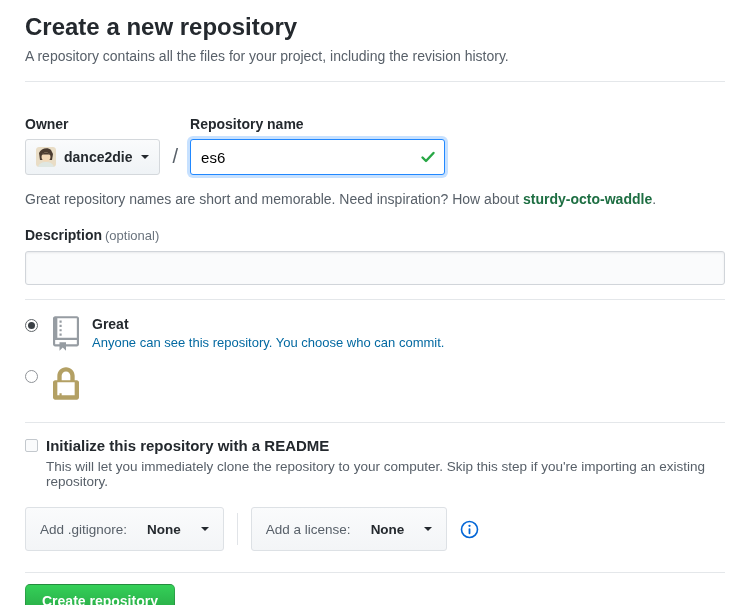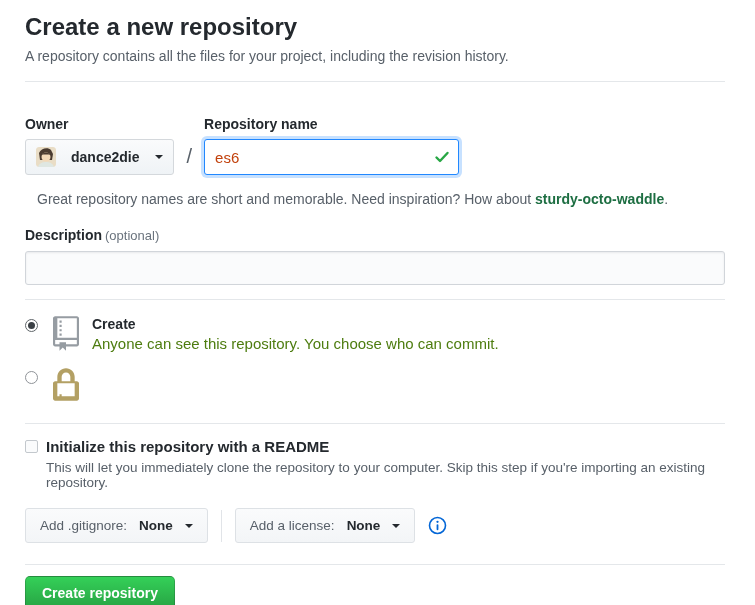--- a/index.html
+++ b/index.html
@@ -18,46 +18,46 @@
   .page-title { font-size: 24px; font-weight: 700; margin: 0 0 6px 0; line-height: 1.25; }
   .page-subtitle { margin: 0; color: #586069; font-size: 14px; }
   .divider { border: none; border-top: 1px solid #e4e7ea; margin: 0; }
   .header-divider { margin-top: 17px; }
 
   
   .name-section { margin-top: 34px; }
   .name-row { display: flex; align-items: flex-end; }
   .field-label { display: block; font-weight: 700; font-size: 14px; margin-bottom: 7px; }
   .owner-btn {
-    display: inline-flex; align-items: center; gap: 15px;
+    display: inline-flex; align-items: center; gap: 8px;
     height: 36px; padding: 5px 10px;
     background: linear-gradient(#fafbfc, #eff3f6);
     border: 1px solid #d4d8dc; border-radius: 3px;
     font-family: inherit; font-size: 14px; font-weight: 600; color: #24292e;
     cursor: pointer;
   }
   .avatar { width: 20px; height: 20px; border-radius: 3px; display: block; }
   .caret {
     display: inline-block; width: 0; height: 0;
     border: 4px solid transparent; border-top-color: #24292e;
     margin-top: 4px; margin-left: 1px;
   }
   .slash { font-size: 20px; color: #586069; margin: 0 12px; padding-bottom: 7px; }
   .repo-input-wrap { position: relative; width: 255px; }
   .repo-input {
     width: 100%; height: 36px; padding: 5px 32px 5px 10px;
-    font-family: inherit; font-size: 15px; color: #c2410c;
+    font-family: inherit; font-size: 15px; color: #000000;
     border: 1px solid #2188ff; border-radius: 3px;
     box-shadow: 0 0 0 3px rgba(33,136,255,0.25);
     outline: none;
   }
   .check-icon { position: absolute; right: 9px; top: 10px; }
 
   
-  .suggestion { margin: 16px 0 0 12px; color: #586069; font-size: 14px; }
+  .suggestion { margin: 16px 0 0 0; color: #586069; font-size: 14px; }
   .suggestion-link { color: #1d6e42; font-weight: 700; cursor: pointer; }
 
   
   .desc-section { margin-top: 20px; }
   .optional-note { font-weight: 400; color: #6a737d; font-size: 13px; margin-left: 3px; margin-top: 19px; }
   .desc-input {
     width: 100%; height: 34px; margin-top: 8px; padding: 5px 10px;
     font-family: inherit; font-size: 14px;
     background: #fafbfc; border: 1px solid #d1d5da; border-radius: 3px;
     box-shadow: inset 0 1px 2px rgba(27,31,35,0.075);
@@ -72,36 +72,36 @@
     border: 1px solid #8f9398; background: #fff;
     margin-top: 3px; position: relative; cursor: pointer; flex: none;
   }
   .radio.selected { border-color: #5f6569; }
   .radio.selected::after {
     content: ""; position: absolute; left: 2px; top: 2px; right: 2px; bottom: 2px;
     background: #3b4045; border-radius: 50%;
   }
   .vis-icon { margin: 0 13px 0 15px; flex: none; }
   .vis-label { font-weight: 700; font-size: 14px; display: block; }
-  .vis-desc { color: #4d7c0f; font-size: 15px; margin-top: 3px; display: block; }
+  .vis-desc { color: #0369a1; font-size: 13px; margin-top: 3px; display: block; }
   .vis-divider { margin-top: 20px; }
 
   
   .readme-row { margin-top: 14px; display: flex; align-items: flex-start; }
   .checkbox {
     width: 13px; height: 13px; border: 1px solid #c3c8cd; border-radius: 2px;
     background: #fafbfc; margin-top: 2px; cursor: pointer; flex: none;
   }
   .readme-label { font-weight: 700; font-size: 15px; margin-left: 8px; }
   .readme-note { margin: 5px 0 0 21px; color: #586069; font-size: 13.5px; }
 
   
   .dd-row { margin-top: 18px; display: flex; align-items: center; }
   .dd-btn {
-    height: 35px; display: inline-flex; align-items: center; gap: 12px;
+    height: 44px; display: inline-flex; align-items: center; gap: 20px;
     padding: 6px 14px;
     background: linear-gradient(#fafbfc, #f3f5f7);
     border: 1px solid #dde1e5; border-radius: 3px;
     font-family: inherit; font-size: 13.5px; color: #586069; cursor: pointer;
   }
   .dd-value { color: #24292e; font-weight: 700; }
   .dd-caret {
     display: inline-block; width: 0; height: 0;
     border: 4px solid transparent; border-top-color: #24292e;
     margin-top: 4px;
@@ -169,21 +169,21 @@
   </div>
   <hr class="divider desc-divider">
 
   
   <div class="vis-row">
     <div class="radio selected"></div>
     <svg class="vis-icon" width="26" height="35" viewBox="0 0 12 16">
       <path fill="#969ca2" fill-rule="evenodd" d="M4 9H3V8h1v1zm0-3H3v1h1V6zm0-2H3v1h1V4zm0-2H3v1h1V2zm8-1v12c0 .55-.45 1-1 1H6v2l-1.5-1.5L3 16v-2H1c-.55 0-1-.45-1-1V1c0-.55.45-1 1-1h10c.55 0 1 .45 1 1zm-1 10H1v2h2v-1h3v1h5v-2zm0-10H2v9h9V1z"></path>
     </svg>
     <div>
-      <span class="vis-label">Create</span>
+      <span class="vis-label">Great</span>
       <span class="vis-desc">Anyone can see this repository. You choose who can commit.</span>
     </div>
   </div>
 
   
   <div class="vis-row">
     <div class="radio"></div>
     <svg class="vis-icon" width="26" height="35" viewBox="0 0 12 16">
       <path fill="#b3a064" fill-rule="evenodd" d="M4 13H3v-1h1v1zm8-6v7c0 .55-.45 1-1 1H1c-.55 0-1-.45-1-1V7c0-.55.45-1 1-1h1V4c0-2.2 1.8-4 4-4s4 1.8 4 4v2h1c.55 0 1 .45 1 1zM4 4v2h4V4c0-1.11-.89-2-2-2s-2 .89-2 2zm6 3H2v6h8V7z"></path>
     </svg>

